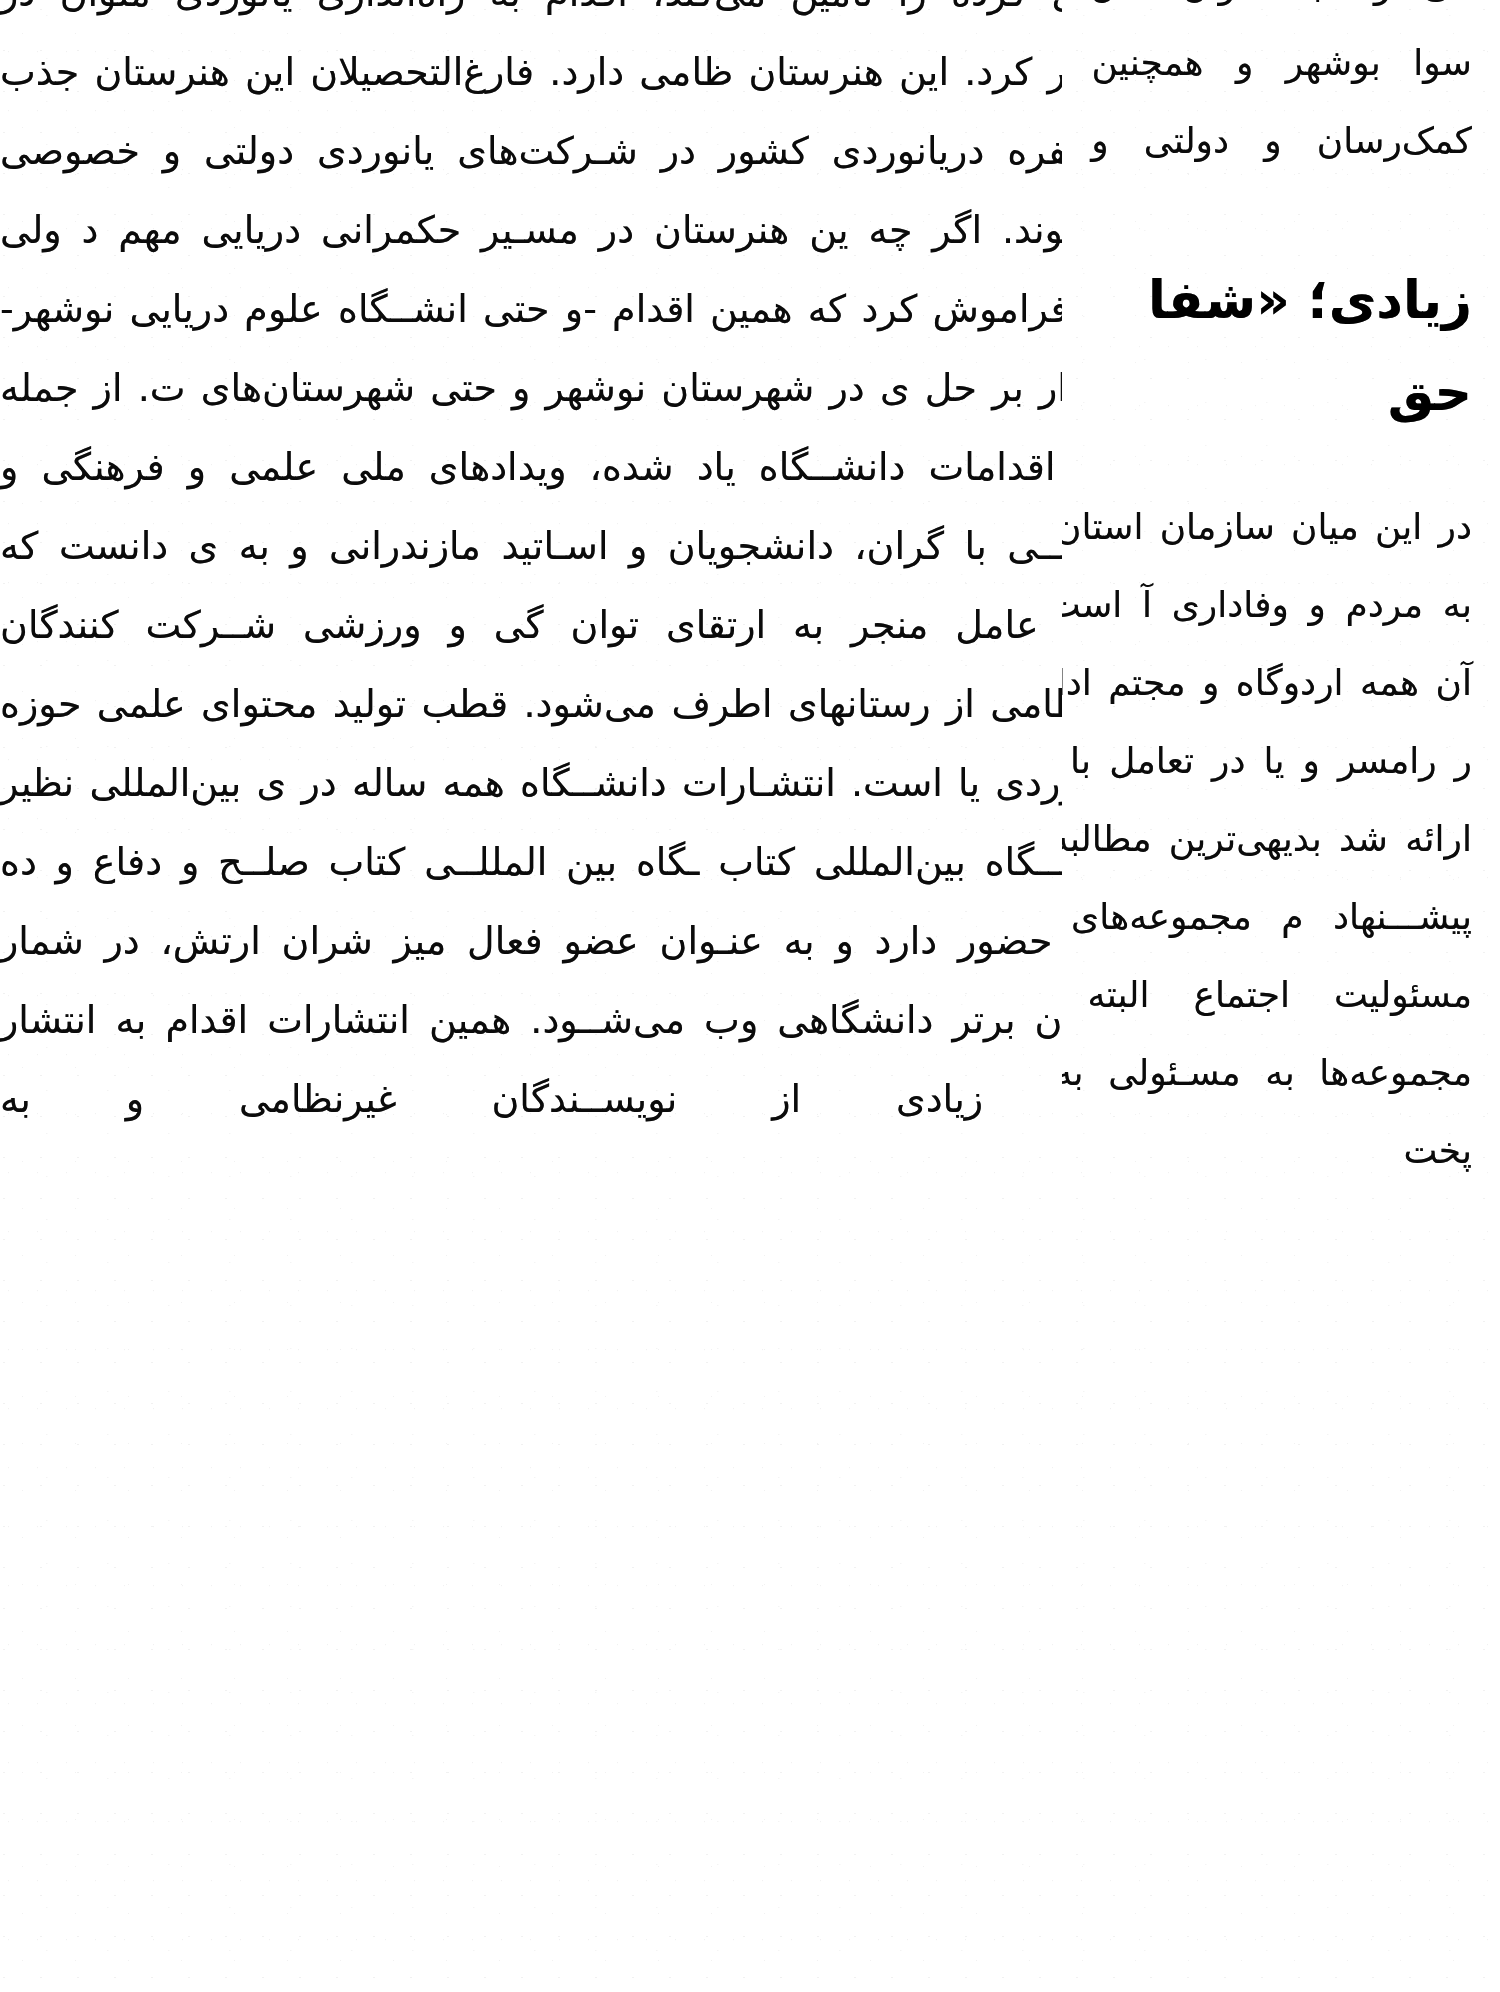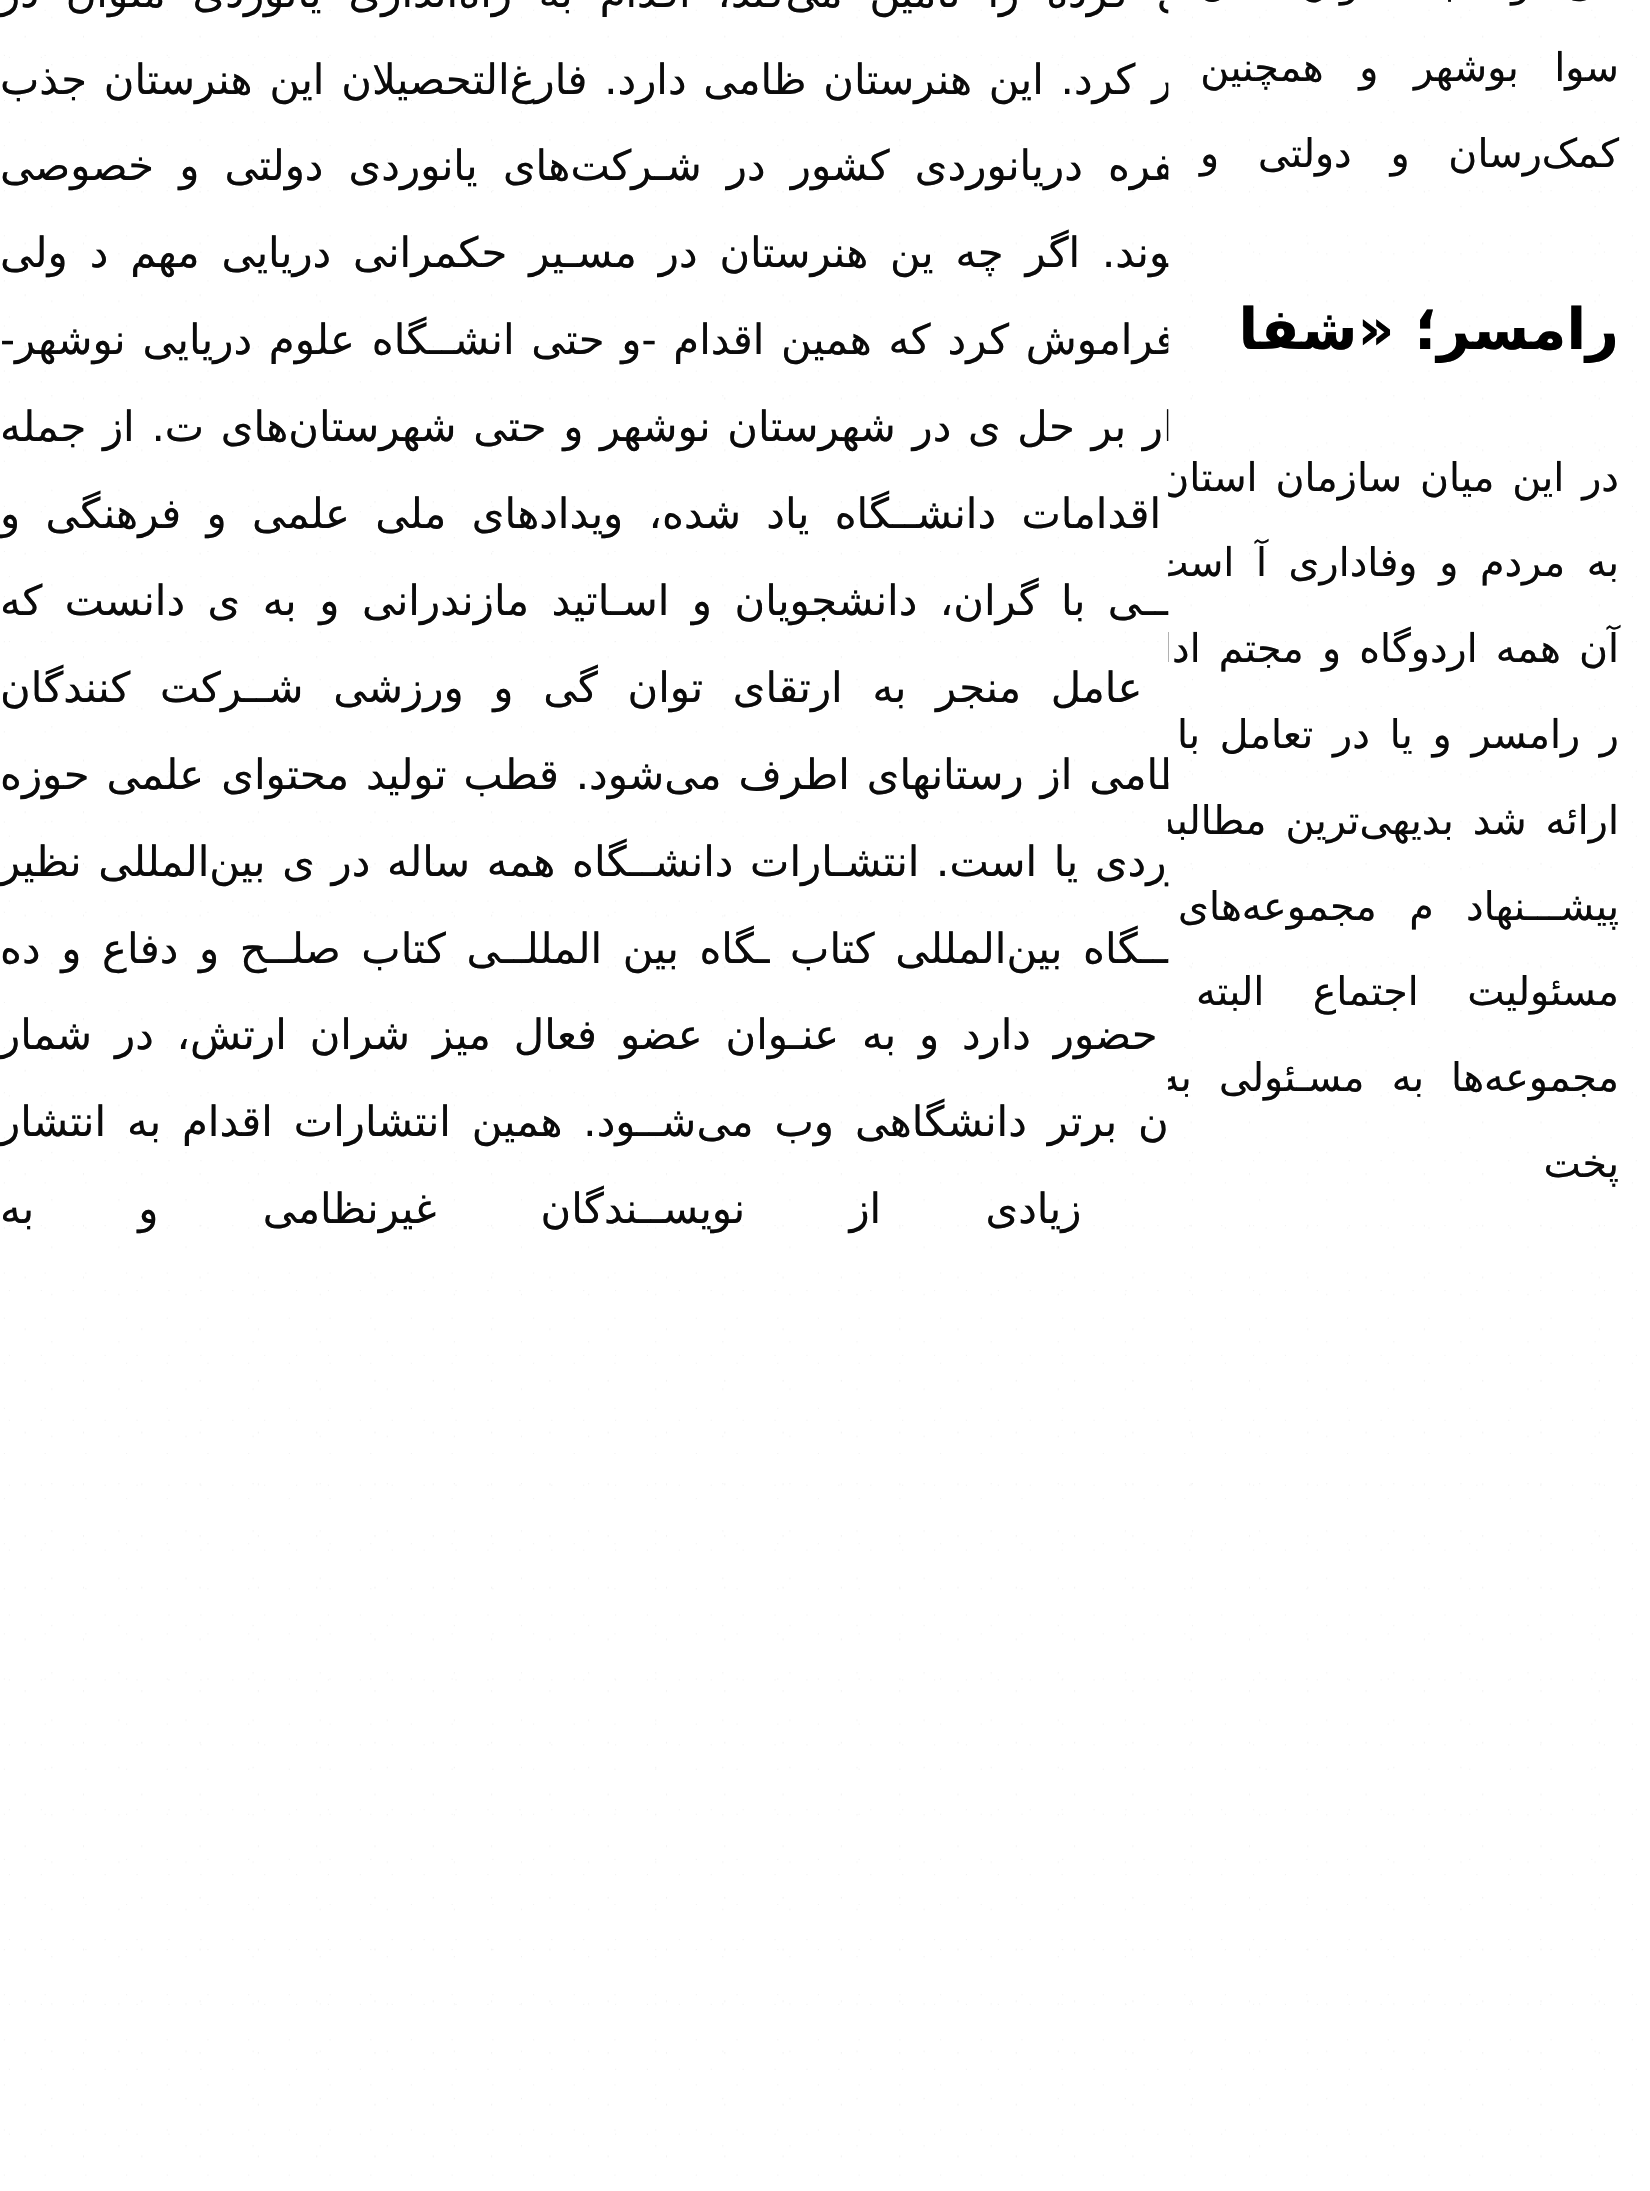--- a/index.html
+++ b/index.html
@@ -137,21 +137,22 @@
     </div>
 
     <div class="column" id="column-left">
       <div class="col-inner">
 
         <div class="body-text">می‌شود. به عنوان مثال جنوبی کشور نظیر سوا بوشهر و همچنین در ش و نوشهر کمک‌رسان و دولتی و مورد تقدیر مس</div>
 
         <div class="heading-spacer-top"></div>
 
         <div class="article-heading">
-          <span class="heading-line">رامسر؛ «شفا</span>
+          <span class="heading-line">زیادی؛ «شفا</span>
+          <span class="heading-line">حق</span>
         </div>
 
         <div class="heading-spacer-btm"></div>
 
         <div class="body-text">در این میان سازمان استان‌های ساحلی ح آنها به مردم و وفاداری آ است. مثلاً هنوز نمی‌دا آن همه اردوگاه و مجتم اداره، چه خدماتی در ر رامسر و یا در تعامل با س این مجموعه‌ها ارائه شد بدیهی‌ترین مطالبه و حق می‌شـــود. پیشـــنهاد م مجموعه‌های مستقر در حوزه مسئولیت اجتماع البته سـئوال اینجانس مجموعه‌ها به مسـئولی به بلوغ سازمانی و پخت</div>
       </div>
     </div>
 
   </div>
 

